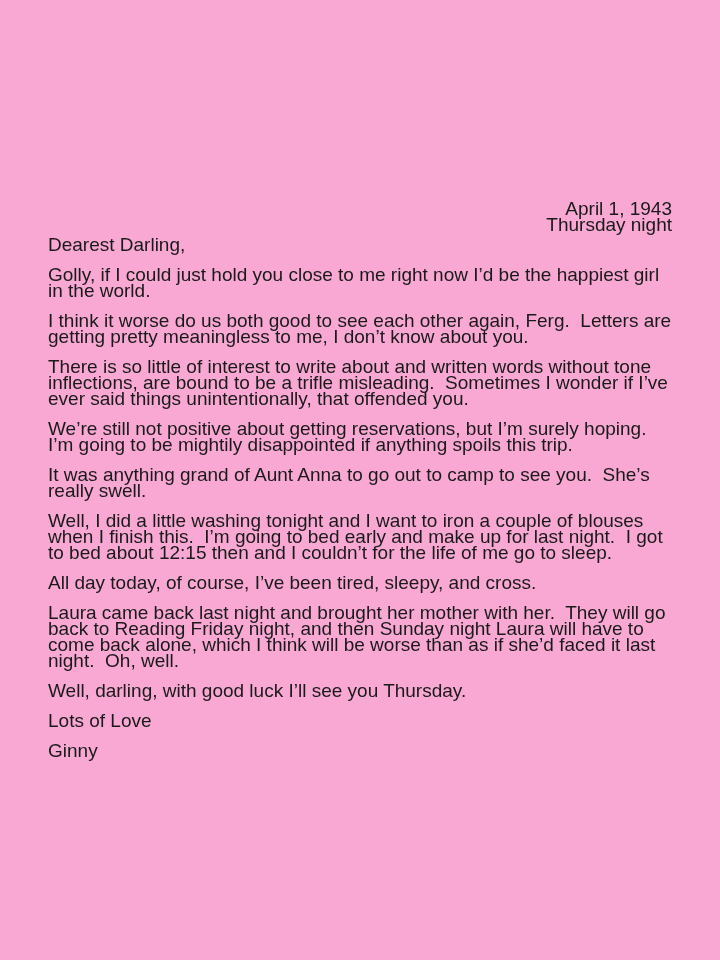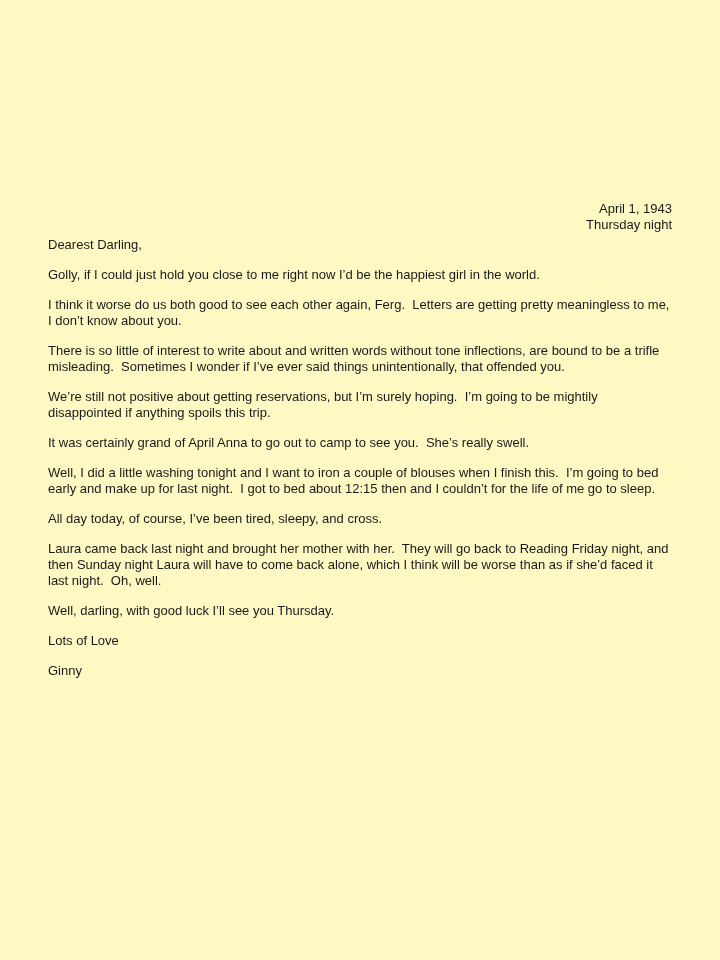--- a/index.html
+++ b/index.html
@@ -4,24 +4,24 @@
 <style>
   html, body {
     margin: 0;
     padding: 0;
     background: #ffffff;
   }
   .page {
     position: relative;
     width: 720px;
     height: 960px;
-    background: #fef9c3;
+    background: #f9a8d4;
     overflow: hidden;
     font-family: "Liberation Sans", "DejaVu Sans", sans-serif;
-    font-size: 13px;
+    font-size: 19px;
     line-height: 16px;
     color: #1a1a1a;
     box-sizing: border-box;
     padding: 201px 48px 0 48px;
   }
   .letter-body {
     width: 624px;
   }
   .para {
     margin: 0 0 14px 0;
@@ -47,21 +47,21 @@
       <div class="date-line">April 1, 1943</div>
       <div class="date-line">Thursday night</div>
     </div>
 
     <p class="para">Dearest Darling,</p>
 
     <p class="para">Golly, if I could just hold you close to me right now I’d be the happiest girl in the world.</p>
     <p class="para">I think it worse do us both good to see each other again, Ferg.  Letters are getting pretty meaningless to me, I don’t know about you.</p>
     <p class="para">There is so little of interest to write about and written words without tone inflections, are bound to be a trifle misleading.  Sometimes I wonder if I’ve ever said things unintentionally, that offended you.</p>
     <p class="para">We’re still not positive about getting reservations, but I’m surely hoping.  I’m going to be mightily disappointed if anything spoils this trip.</p>
-    <p class="para">It was certainly grand of April Anna to go out to camp to see you.  She’s really swell.</p>
+    <p class="para">It was anything grand of Aunt Anna to go out to camp to see you.  She’s really swell.</p>
     <p class="para">Well, I did a little washing tonight and I want to iron a couple of blouses when I finish this.  I’m going to bed early and make up for last night.  I got to bed about 12:15 then and I couldn’t for the life of me go to sleep.</p>
     <p class="para">All day today, of course, I’ve been tired, sleepy, and cross.</p>
     <p class="para">Laura came back last night and brought her mother with her.  They will go back to Reading Friday night, and then Sunday night Laura will have to come back alone, which I think will be worse than as if she’d faced it last night.  Oh, well.</p>
     <p class="para">Well, darling, with good luck I’ll see you Thursday.</p>
 
     <p class="para centered">Lots of Love</p>
     <p class="para centered">Ginny</p>
 
   </div>
 </div>

